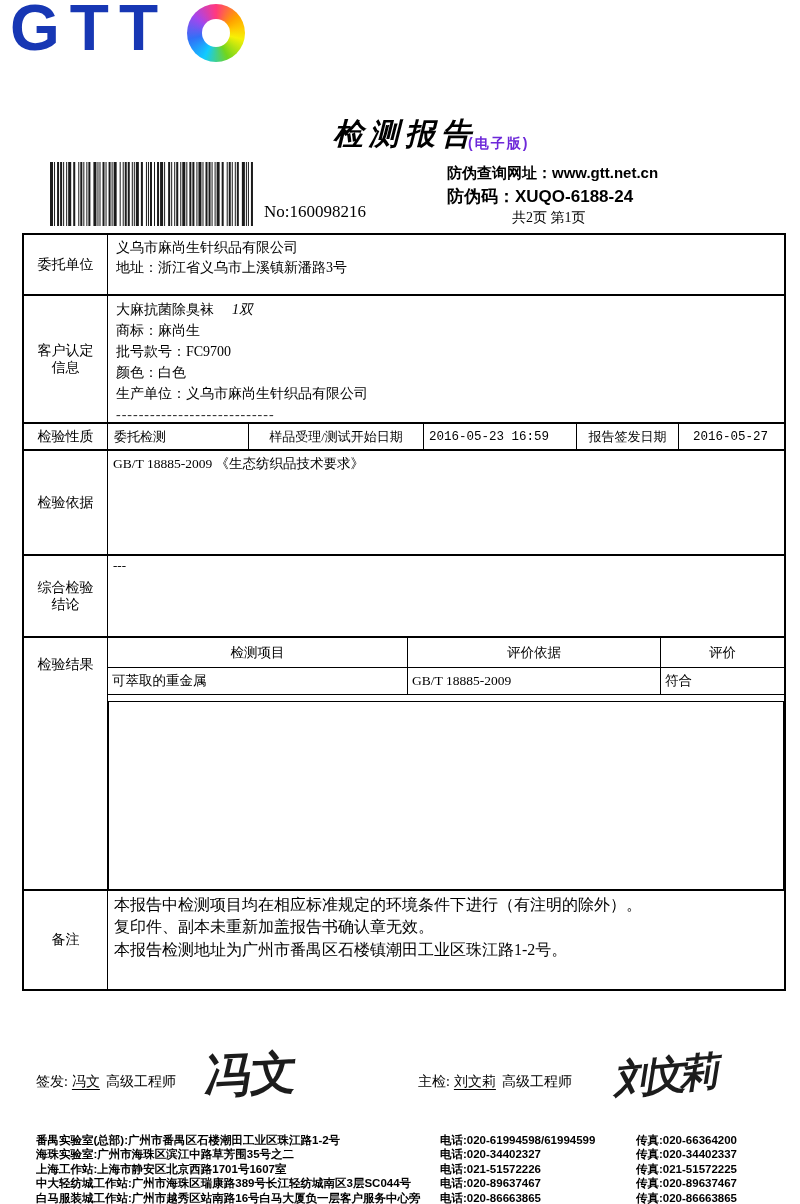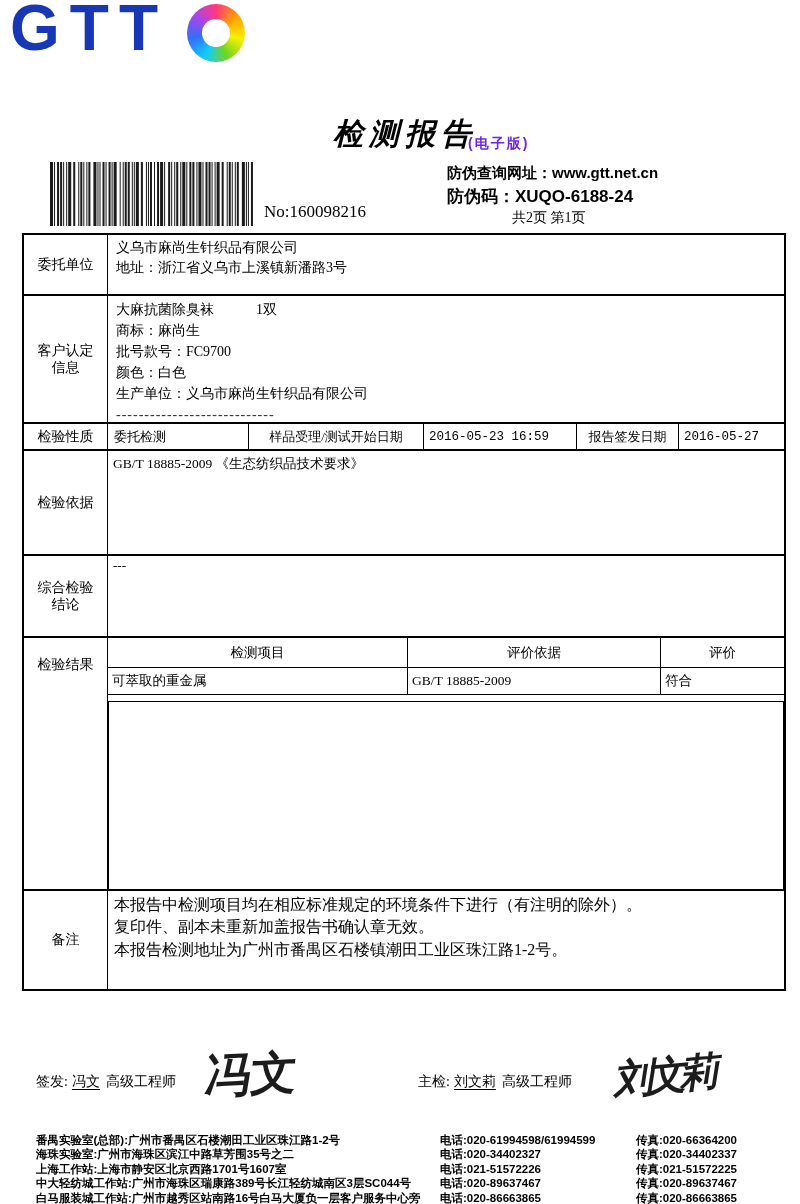--- a/index.html
+++ b/index.html
@@ -48,28 +48,28 @@
   .trow + .trow { border-top:2px solid #000; }
   .label-cell {
     flex:0 0 84px; border-right:1px solid #000; display:flex; flex-direction:column;
     align-items:center; justify-content:center; text-align:center; font-size:14px; line-height:1.25;
   }
   .content-cell { flex:1; min-width:0; }
   .r1 { height:59px; } .r2 { height:128px; } .r3 { height:27px; } .r4 { height:105px; }
   .r5 { height:82px; } .r6 { height:253px; } .r7 { height:100px; }
   .r1 .content-cell { padding:3px 8px; font-size:14px; line-height:1.4; }
   .r2 .content-cell { padding:3px 8px; font-size:14px; line-height:1.5; }
-  .qty { margin-left:42px; }
+  .qty { margin-left:18px;font-style:italic; }
   .dashes { letter-spacing:1px; color:#333; }
   .r3 .content-cell { display:flex; font-size:13px; align-items:center; height:100%; }
   .c-val { flex:0 0 140px; padding-left:6px; }
   .c-datelabel { flex:0 0 175px; text-align:center; border-left:1px solid #000; height:100%; display:flex; align-items:center; justify-content:center; }
   .c-dateval { flex:0 0 153px; padding-left:5px; border-left:1px solid #000; height:100%; display:flex; align-items:center; font-family:"Liberation Mono","DejaVu Sans Mono",monospace; font-size:12.5px; }
   .c-issuelabel { flex:0 0 102px; text-align:center; border-left:1px solid #000; height:100%; display:flex; align-items:center; justify-content:center; }
-  .c-issueval { flex:1; padding-left:5px; border-left:1px solid #000; height:100%; display:flex; align-items:center; font-family:"Liberation Mono","DejaVu Sans Mono",monospace; font-size:12.5px; }
+  .c-issueval { flex:1; padding-left:14px; border-left:1px solid #000; height:100%; display:flex; align-items:center; font-family:"Liberation Mono","DejaVu Sans Mono",monospace; font-size:12.5px; }
   .r4 .content-cell { padding:4px 5px; font-size:13.5px; }
   .r5 .content-cell { padding:2px 5px; font-size:13px; }
   .r6 .label-cell { justify-content:flex-start; padding-top:18px; }
   .r6 .content-cell { display:flex; flex-direction:column; }
   .res-header, .res-row { display:flex; border-bottom:1px solid #000; font-size:13.5px; }
   .res-header { height:30px; align-items:center;text-align:center; }
   .res-row { height:27px; align-items:center; }
   .rc1 { flex:0 0 299px; } .rc2 { flex:0 0 253px; border-left:1px solid #000; height:100%; display:flex; align-items:center; } .rc3 { flex:1; border-left:1px solid #000; height:100%; display:flex; align-items:center; }
   .res-header .rc1, .res-header .rc2, .res-header .rc3 { justify-content:center; display:flex; align-items:center; }
   .res-row .rc1 { padding-left:4px; } .res-row .rc2, .res-row .rc3 { padding-left:4px; }

